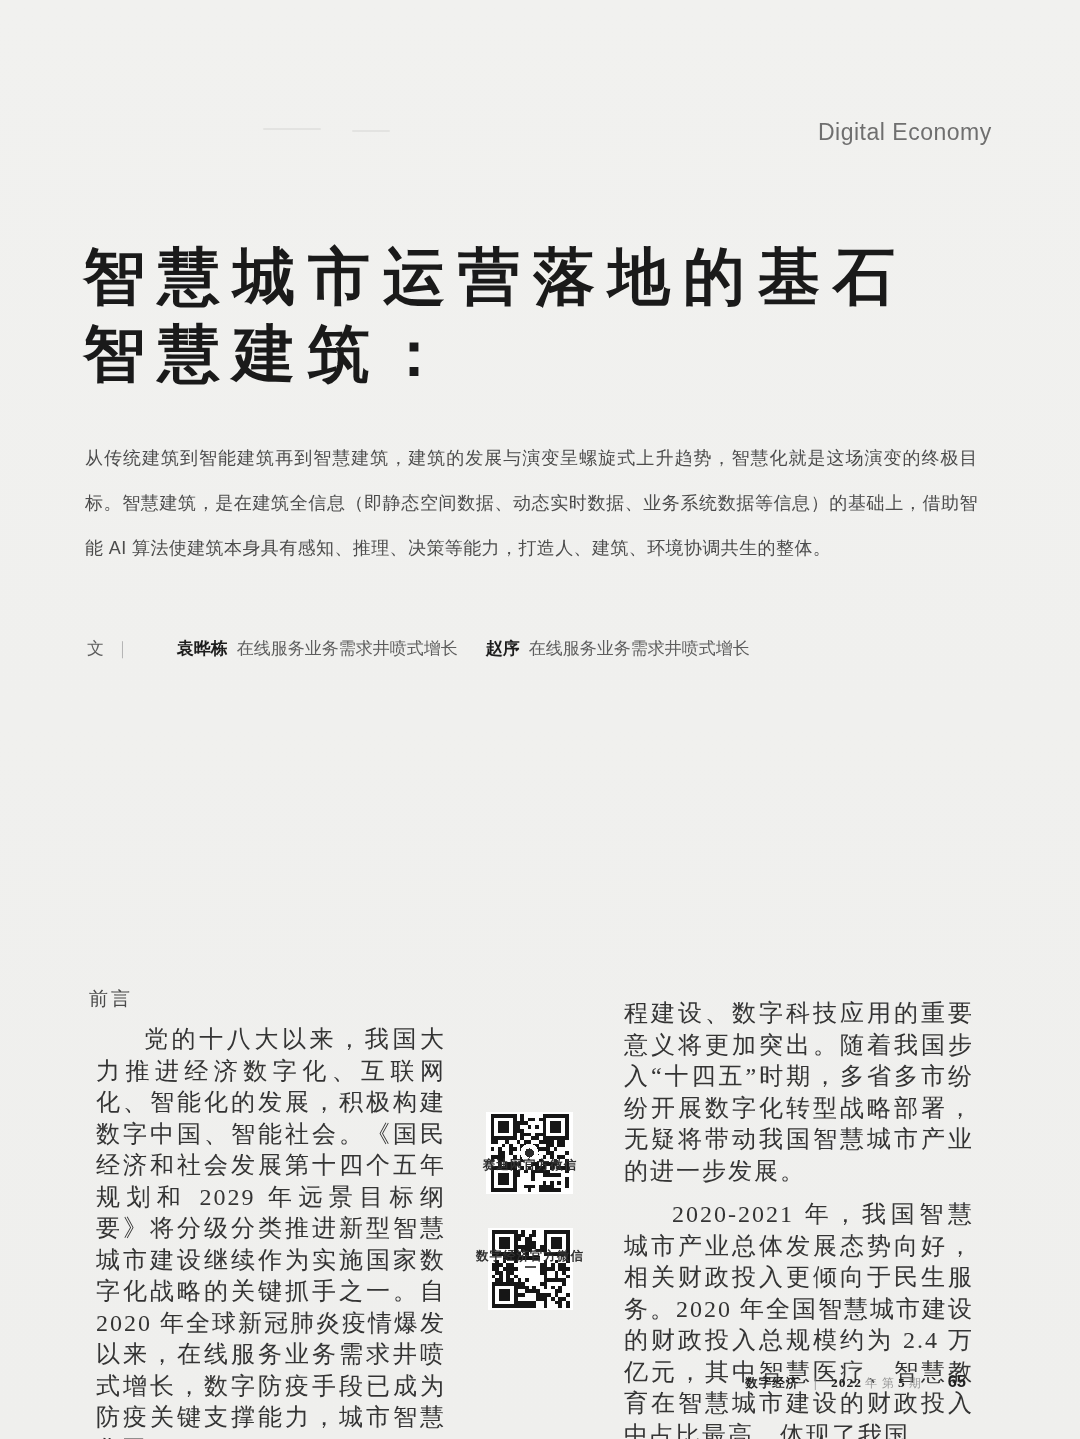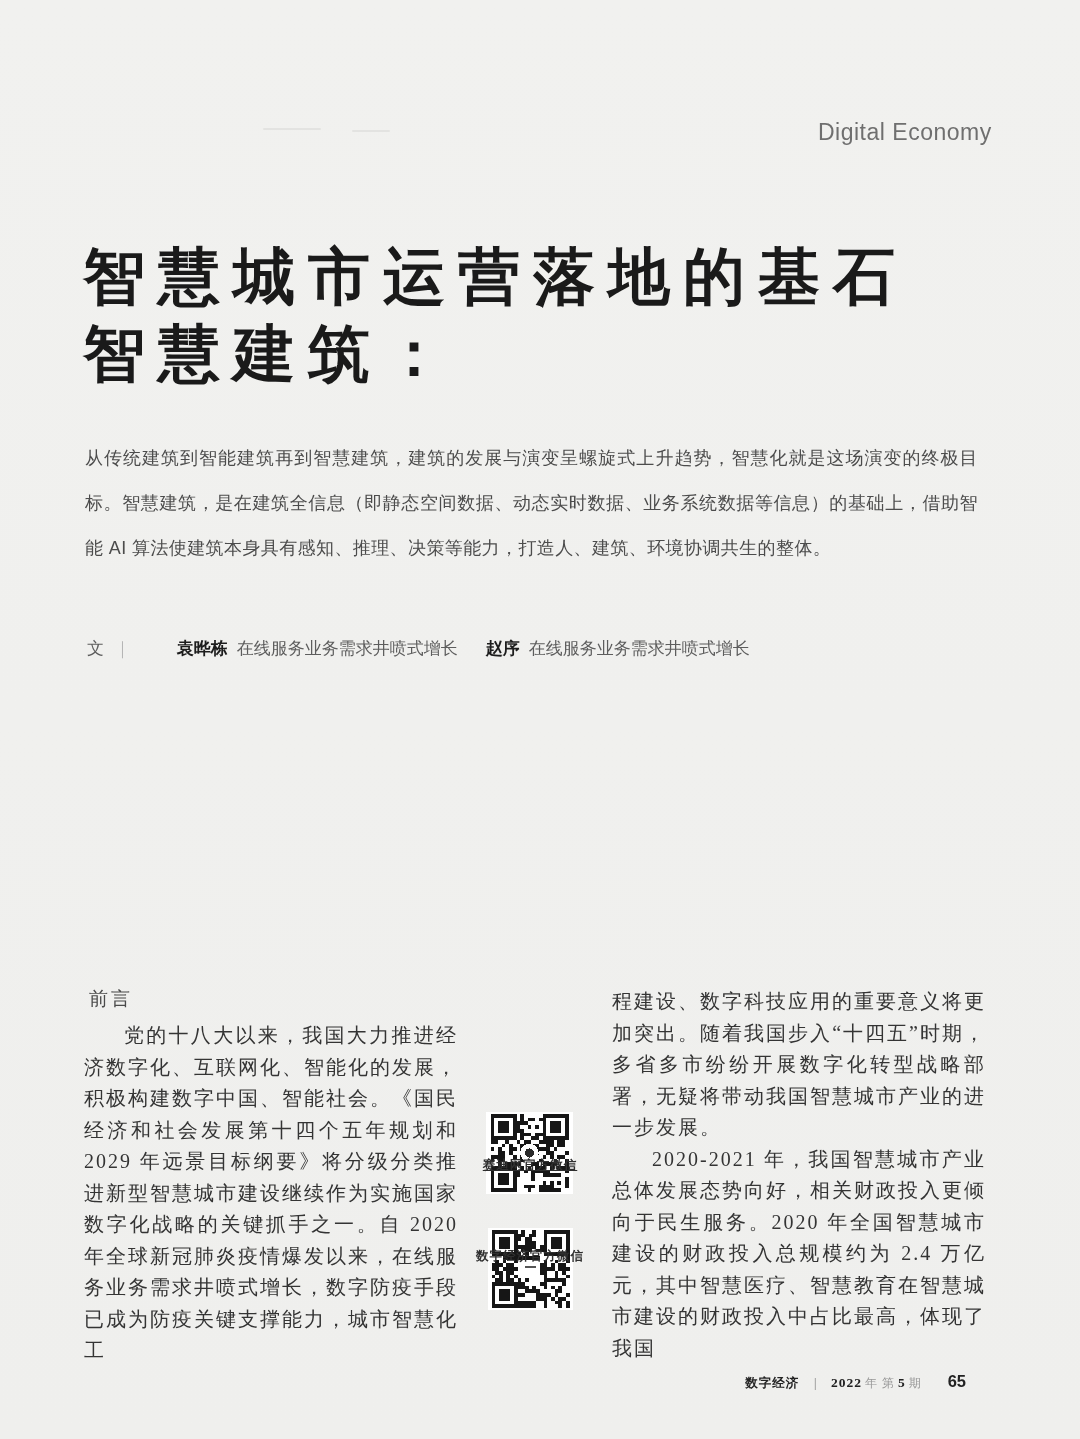--- a/index.html
+++ b/index.html
@@ -75,22 +75,22 @@
   .col-right { left: 612px; }
 
   .section-heading {
     margin: 0 0 8px 5px;
     font-size: 19px;
     font-weight: 400;
     color: #4a4a4a;
     letter-spacing: 3px;
   }
   .body-par {
-    margin: 0;
-    font-size: 20px;
+    margin: 12px;
+    font-size: 24px;
     line-height: 31.5px;
     letter-spacing: 2px;
     text-align: justify;
   }
   .indent { text-indent: 2em; }
 
   .qr {
     position: absolute;
     background: #ffffff;
     padding: 2px;
@@ -103,21 +103,21 @@
     left: 455px;
     width: 150px;
     text-align: center;
     font-family: "Liberation Serif", serif;
     font-size: 12.5px;
     font-weight: 700;
     color: #2f2f2f;
     letter-spacing: 1px;
     white-space: nowrap;
   }
-  .cap1 { top: 1157px; text-decoration: underline; }
+  .cap1 { top: 1157px; }
   .cap2 { top: 1248px; }
 
   .footer {
     position: absolute;
     top: 1372px;
     left: 8px;
     width: 958px;
     text-align: right;
     font-family: "Liberation Serif", serif;
     font-size: 12px;

